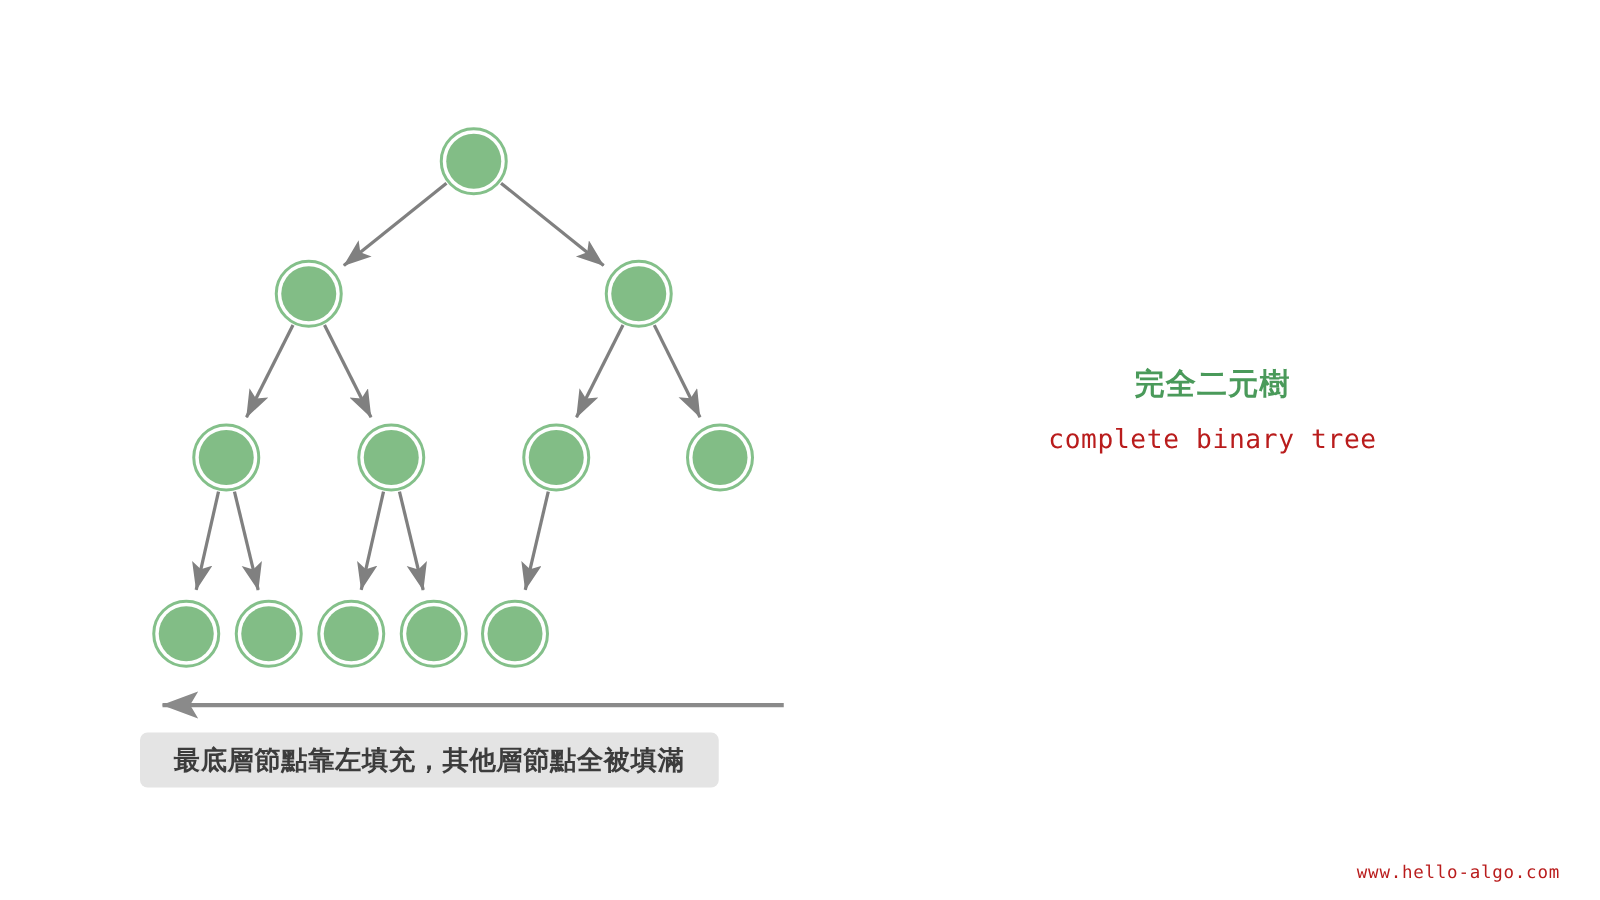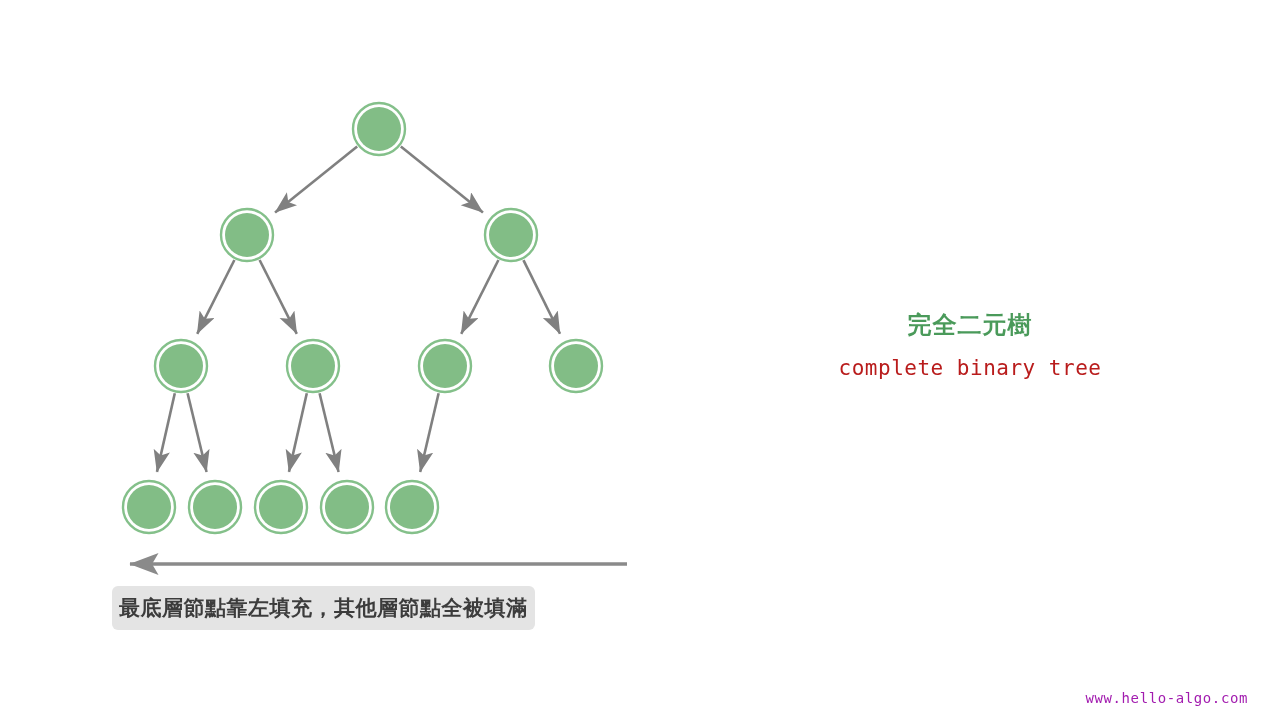--- a/index.html
+++ b/index.html
@@ -27,21 +27,21 @@
     position: absolute;
     left: 0;
     top: 0;
     width: 1280px;
     height: 720px;
   }
 
   .legend {
     position: absolute;
     left: 780px;
-    top: 310px;
+    top: 293px;
     width: 380px;
     text-align: center;
   }
   .legend-title {
     font-family: "Liberation Sans", sans-serif;
     font-size: 24px;
     font-weight: bold;
     color: #4a9a5a;
     letter-spacing: 1px;
     line-height: 30px;
@@ -55,42 +55,42 @@
     line-height: 28px;
     margin: 14px 0 0 0;
   }
 
   .caption-box {
     position: absolute;
     left: 112px;
     top: 586px;
     height: 44px;
     box-sizing: border-box;
-    padding: 0 7px;
+    padding: 0 27px;
     display: flex;
     align-items: center;
     background: #e4e4e4;
     border-radius: 6px;
   }
   .caption-text {
     font-family: "Liberation Sans", sans-serif;
     font-size: 21px;
     font-weight: bold;
     color: #3c3c3c;
     letter-spacing: 0.5px;
     white-space: nowrap;
   }
 
   .watermark {
     position: absolute;
     right: 32px;
     bottom: 14px;
     font-family: "DejaVu Sans Mono", "Liberation Mono", monospace;
     font-size: 14px;
-    color: #a21caf;
+    color: #b91c1c;
     letter-spacing: 0.6px;
   }
 </style>
 </head>
 <body>
 
 <div id="stage">
 
   <svg id="tree-svg" viewBox="0 0 1280 720">
     <defs>

